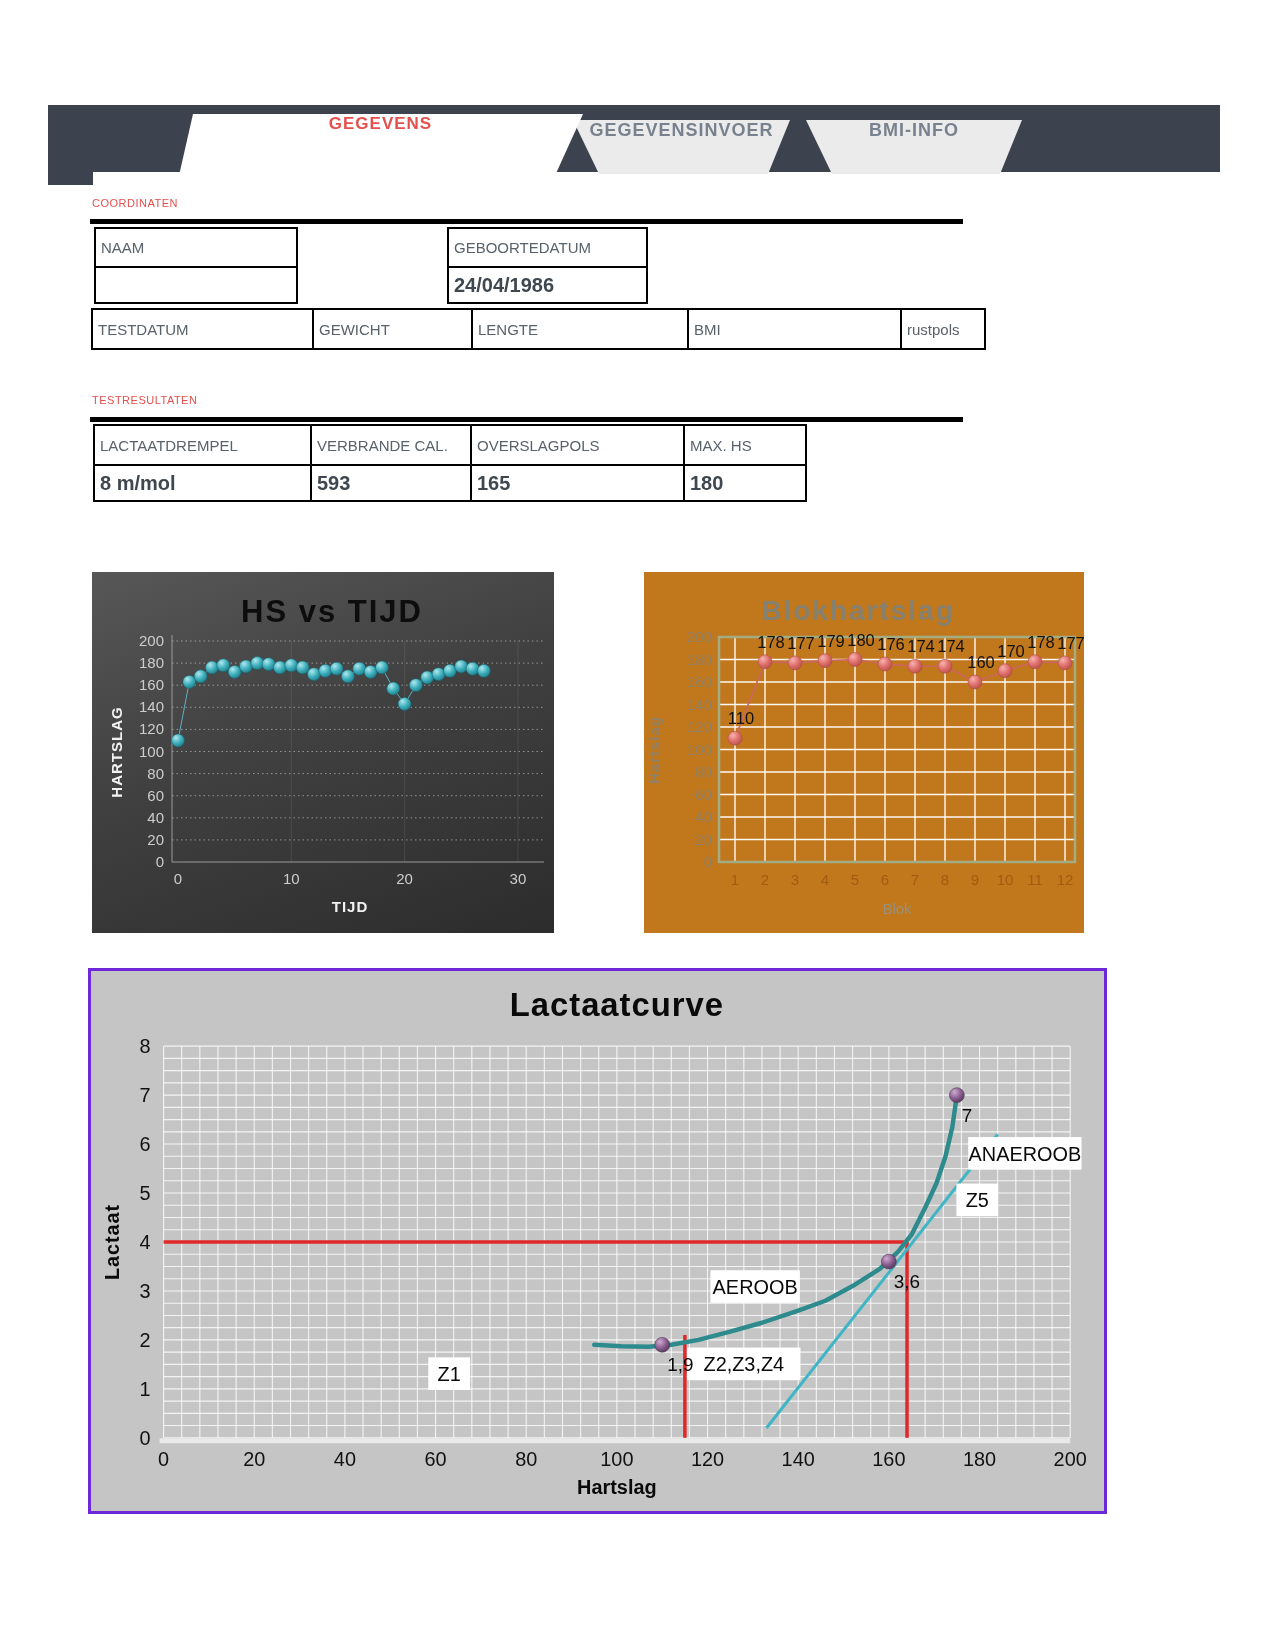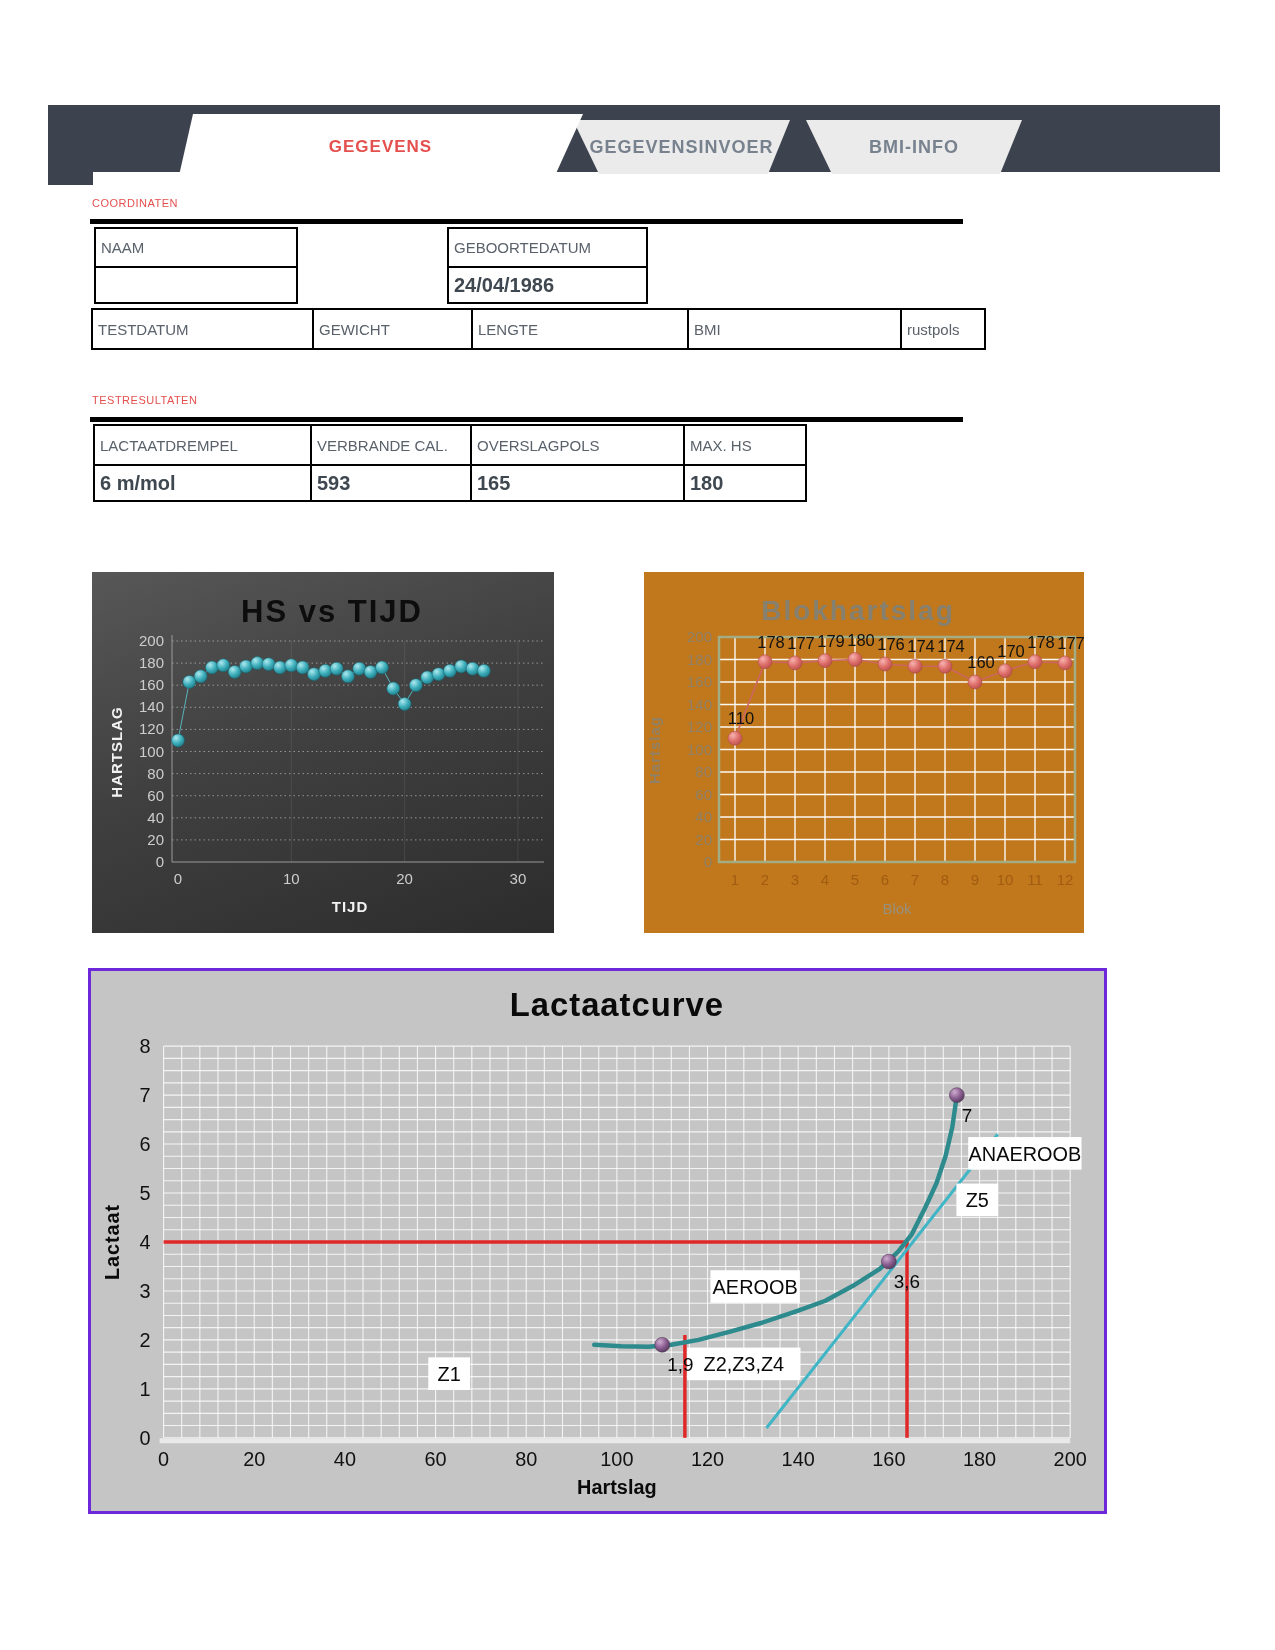--- a/index.html
+++ b/index.html
@@ -2,21 +2,21 @@
 <html><head>
 <meta charset="utf-8">
 <style>
   html,body{margin:0;padding:0;background:#fff;}
   .canvas{position:relative;width:1275px;height:1650px;background:#fff;overflow:hidden;
           font-family:"Liberation Sans",sans-serif;}
   .abs{position:absolute;}
   
   .topbar{left:48px;top:105px;width:1172px;height:67px;background:#3d434e;}
   .bar-tail{left:48px;top:170px;width:45px;height:15px;background:#3d434e;}
-  .tab{display:flex;align-items:center;justify-content:center;font-weight:bold;
+  .tab{display:flex;align-items:flex-start;justify-content:center;font-weight:bold;
        filter:drop-shadow(2px 2px 2px rgba(0,0,0,.28));}
   .tab-active{left:178px;top:114px;width:405px;height:66px;background:#ffffff;color:#e4504e;
        font-size:17px;letter-spacing:1px;z-index:3;
        clip-path:polygon(15px 0,100% 0,calc(100% - 30px) 100%,0 100%);}
   .tab-idle{top:120px;height:54px;background:#ebebeb;color:#78828f;font-size:18px;
        letter-spacing:1px;z-index:2;
        clip-path:polygon(0 0,100% 0,calc(100% - 22px) 100%,26px 100%);}
   .tab-invoer{left:573px;width:217px;}
   .tab-bmi{left:806px;width:216px;}
   
@@ -96,21 +96,21 @@
 
   <table class="tbl" style="left:93px;top:424px;width:664px">
     <tbody>
         <tr>
       <th style="width:205px">LACTAATDREMPEL</th>
       <th style="width:148px">VERBRANDE CAL.</th>
       <th style="width:201px">OVERSLAGPOLS</th>
       <th style="width:110px">MAX. HS</th>
     </tr>
     <tr>
-      <td>6 m/mol</td>
+      <td>8 m/mol</td>
       <td>593</td>
       <td>165</td>
       <td>180</td>
     </tr>
   </tbody>
     </table>
 
   <div id="chart-hs" class="abs chart chart-hs">
       <svg width="462" height="361" viewBox="0 0 462 361">
   <defs>

